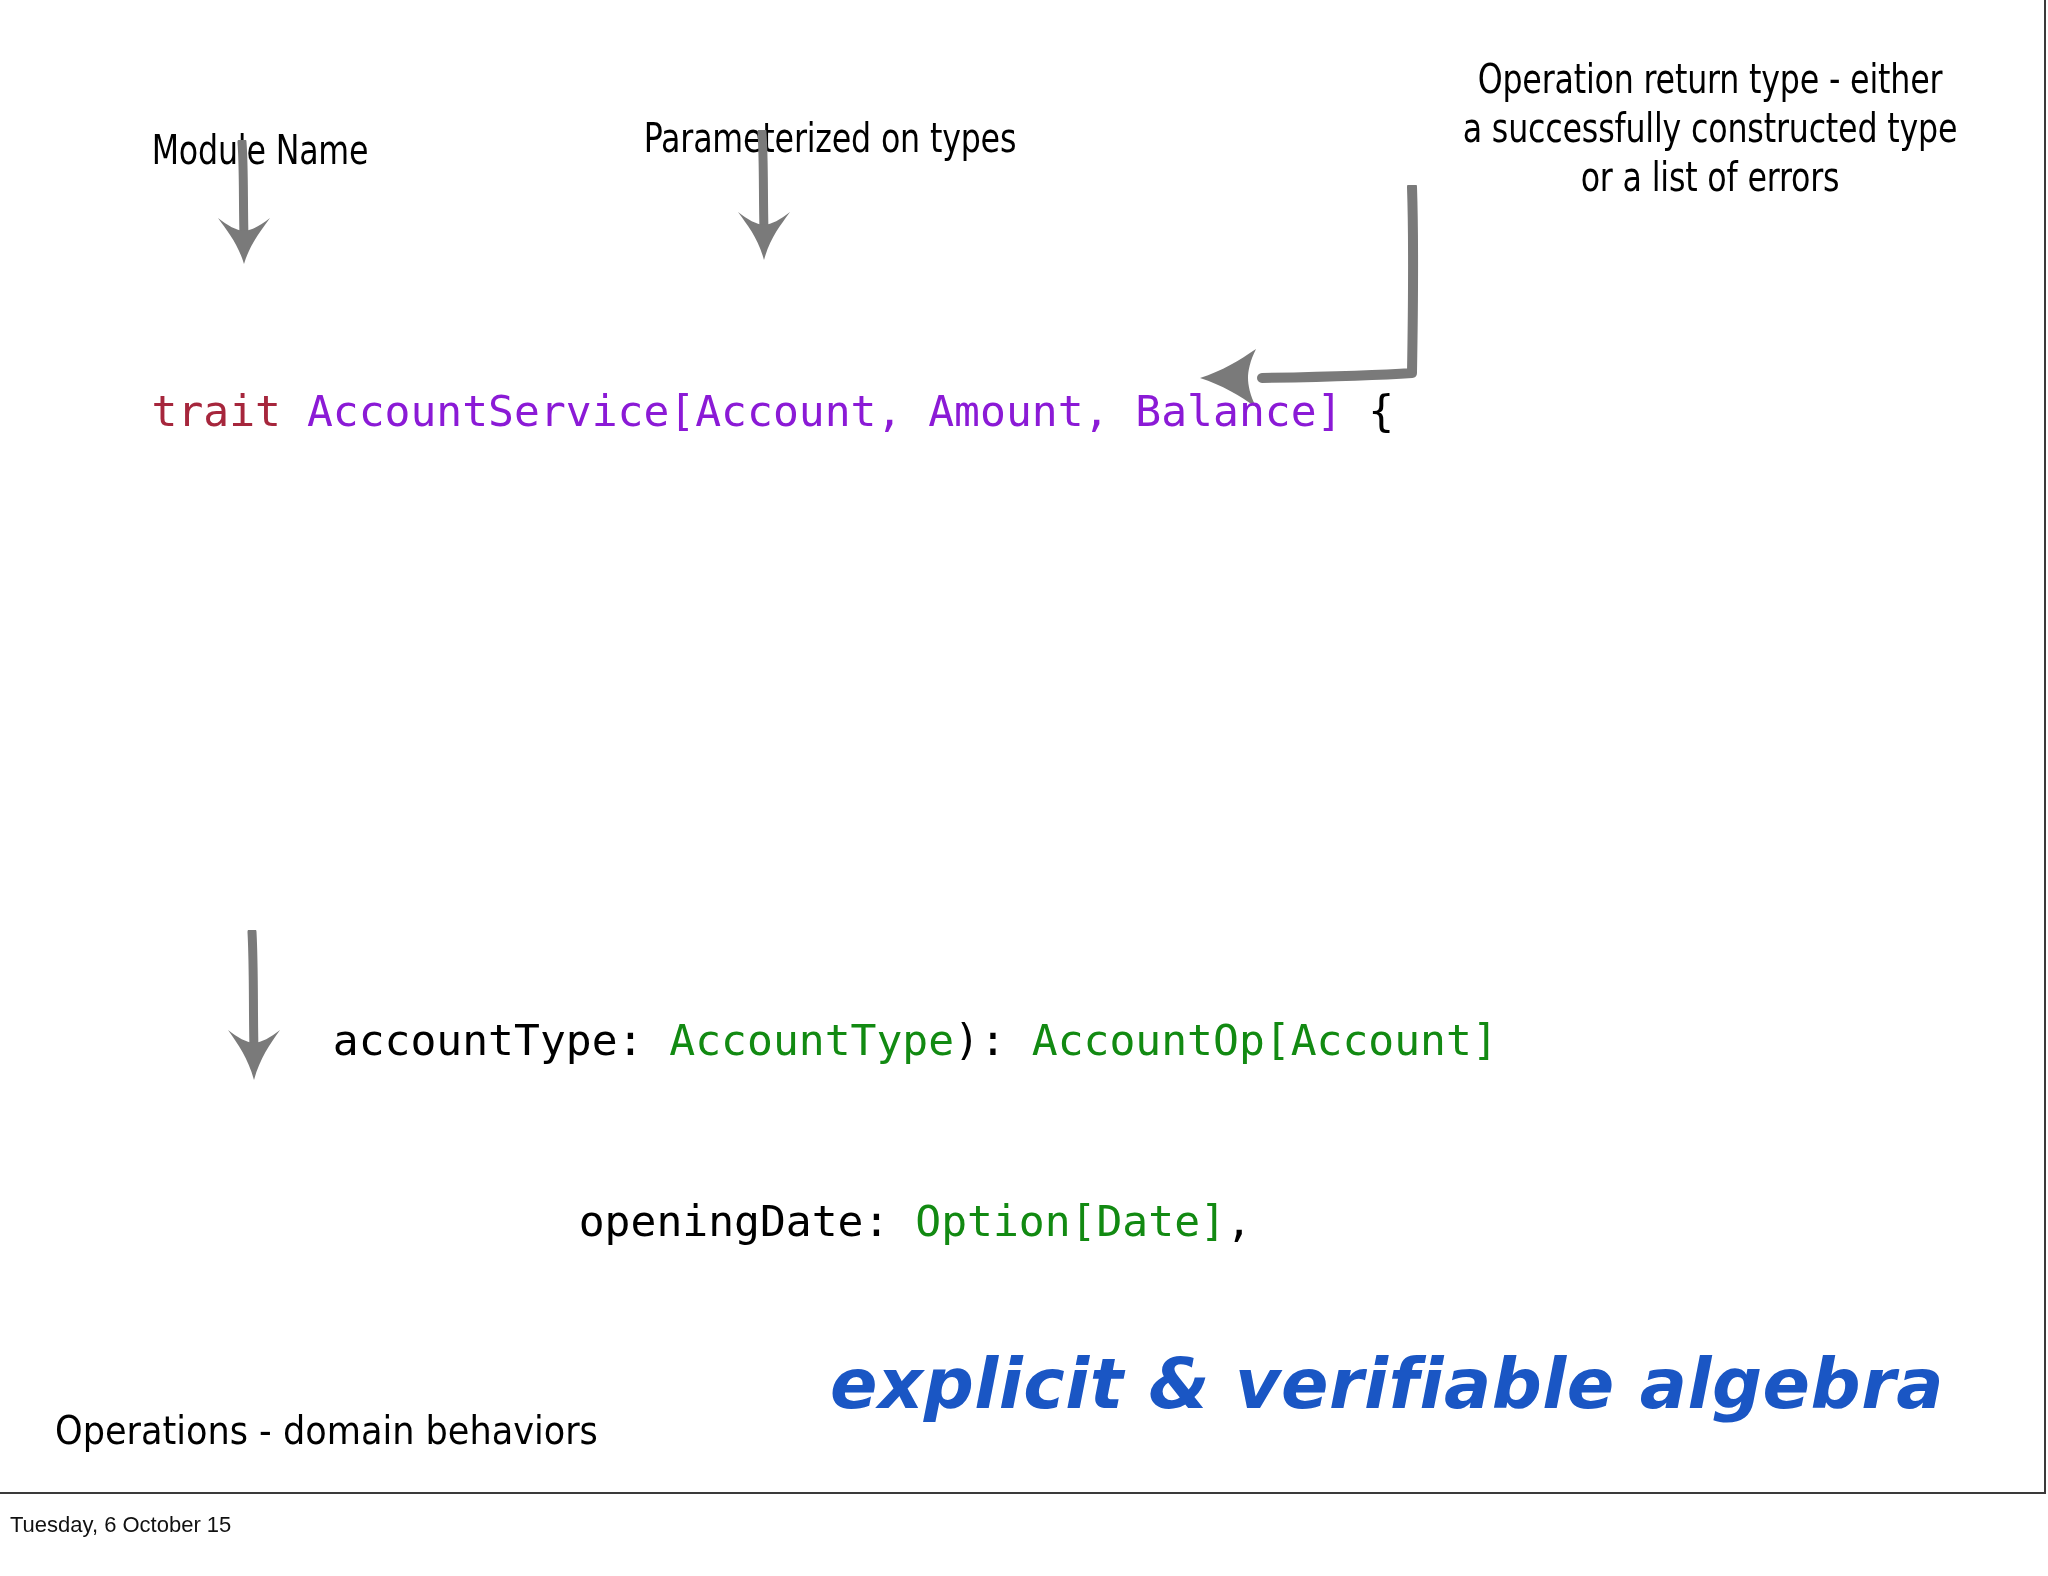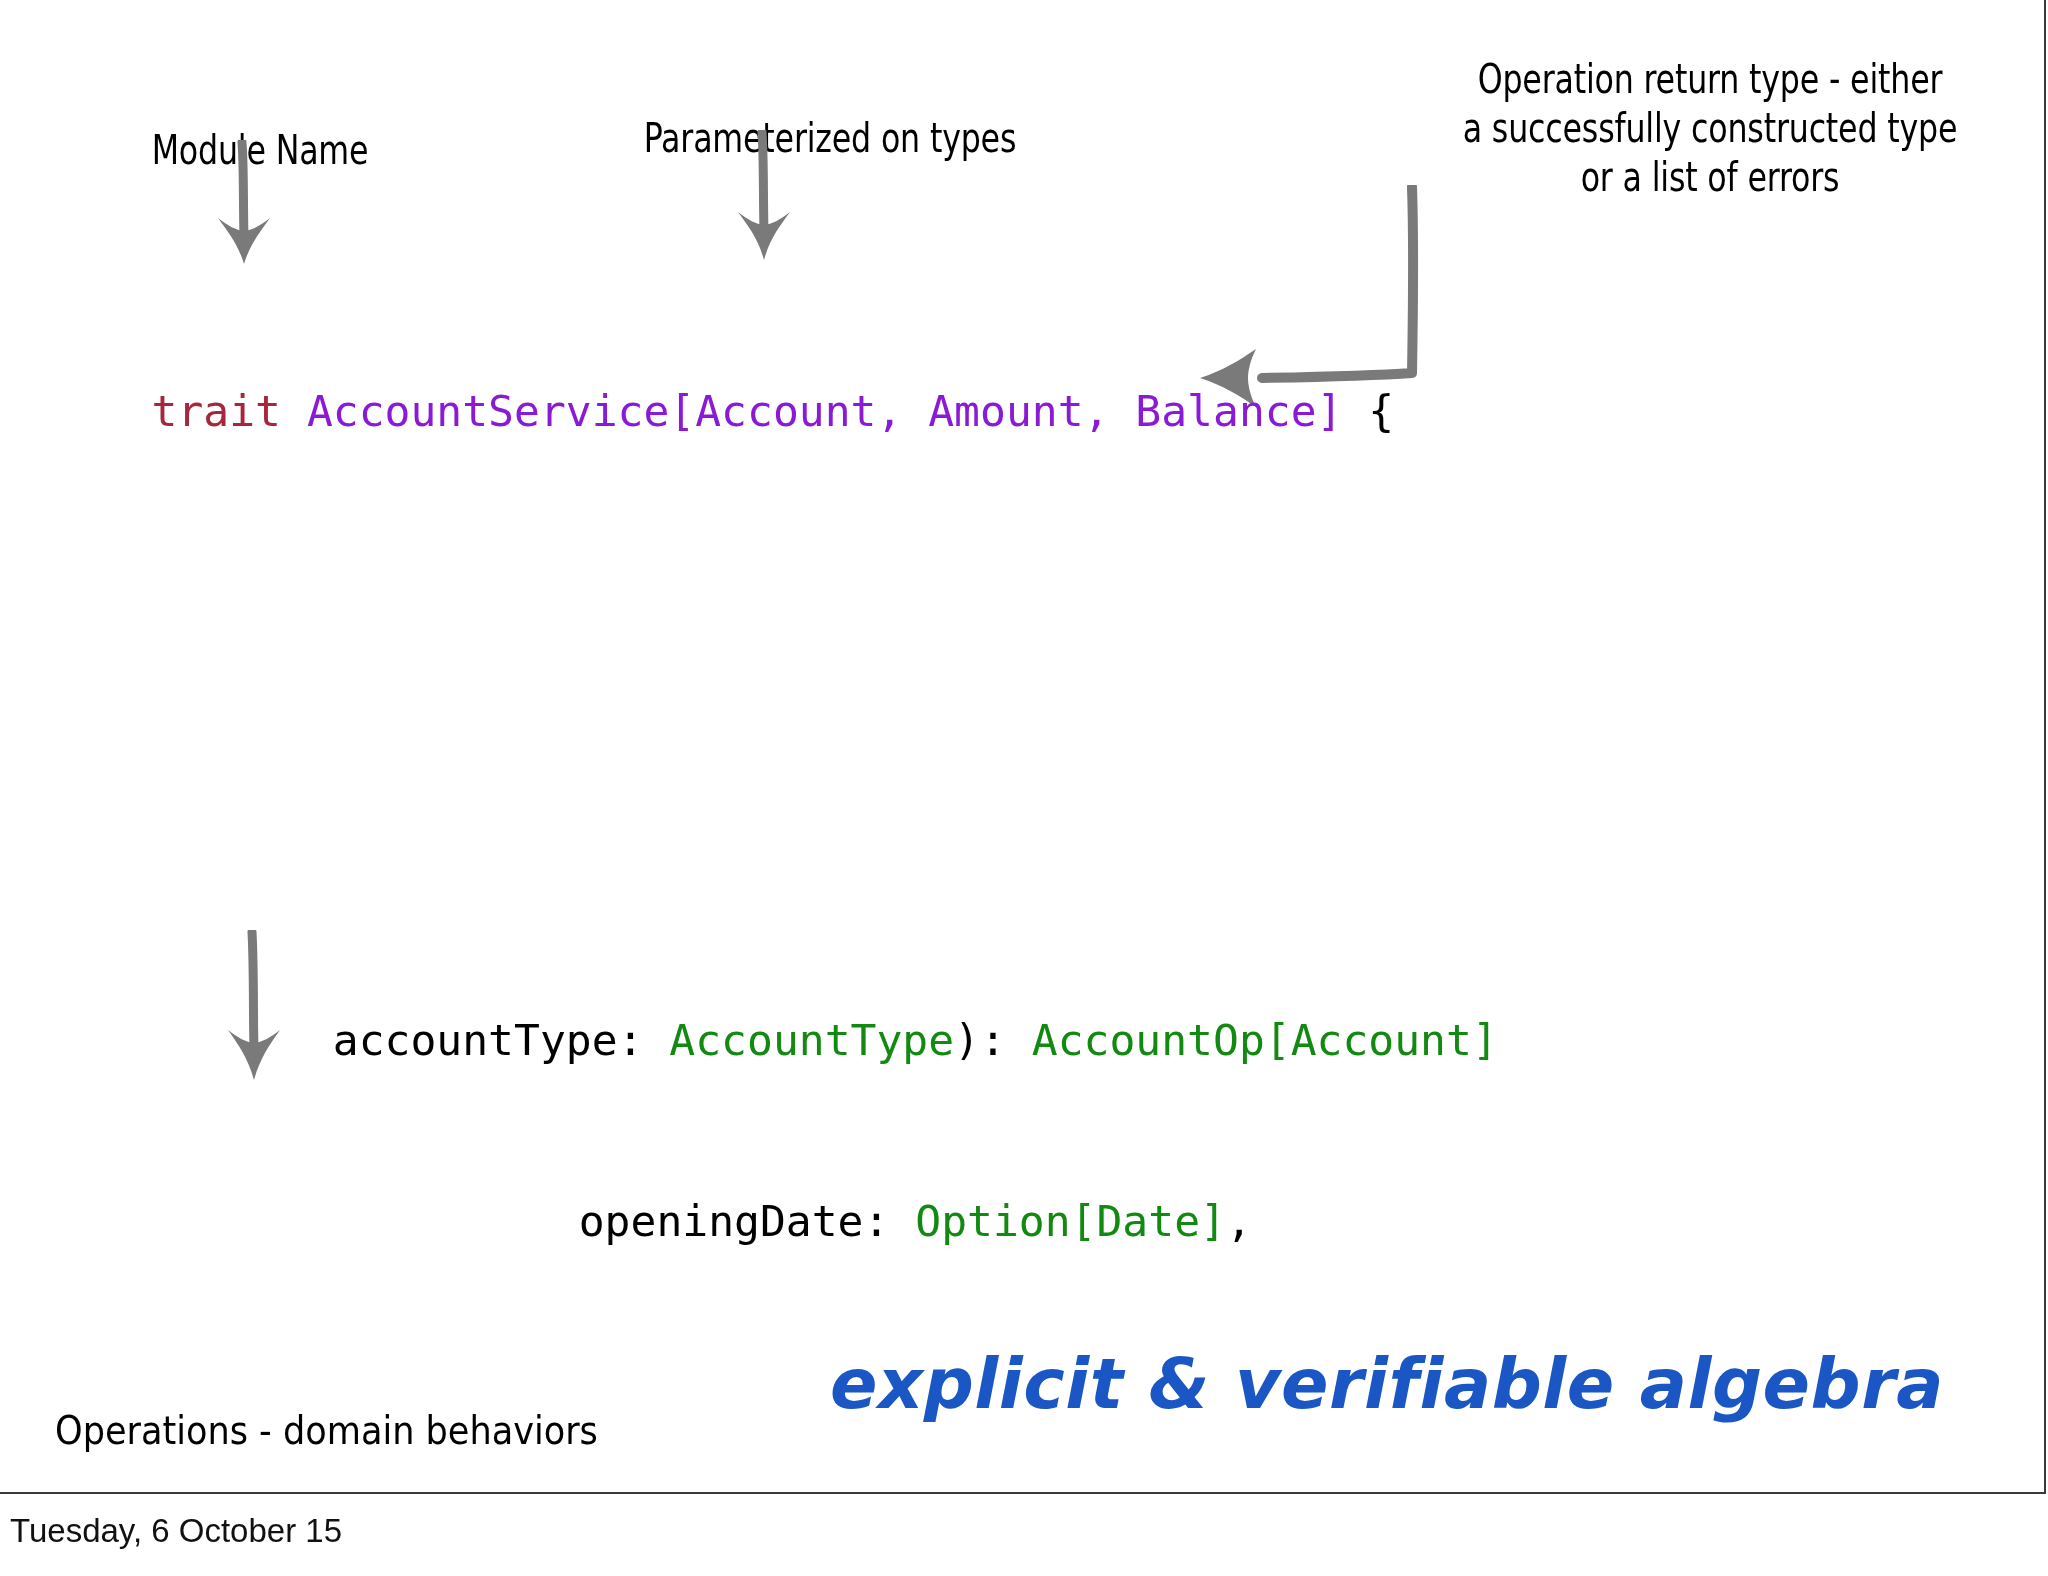--- a/index.html
+++ b/index.html
@@ -105,21 +105,21 @@
     color:#1a56c4;
     white-space:nowrap;
     letter-spacing:0.5px;
   }
 
   
   #footer-date{
     position:absolute;
     left:10px; top:1512px;
     font-family:"Liberation Sans",sans-serif;
-    font-size:33px;
+    font-size:22px;
     color:#111111;
     white-space:nowrap;
   }
 </style>
 </head>
 <body>
 
 <div id="slide-frame"></div>
 
 <div class="annot" id="annot-module-name">Module Name</div>

